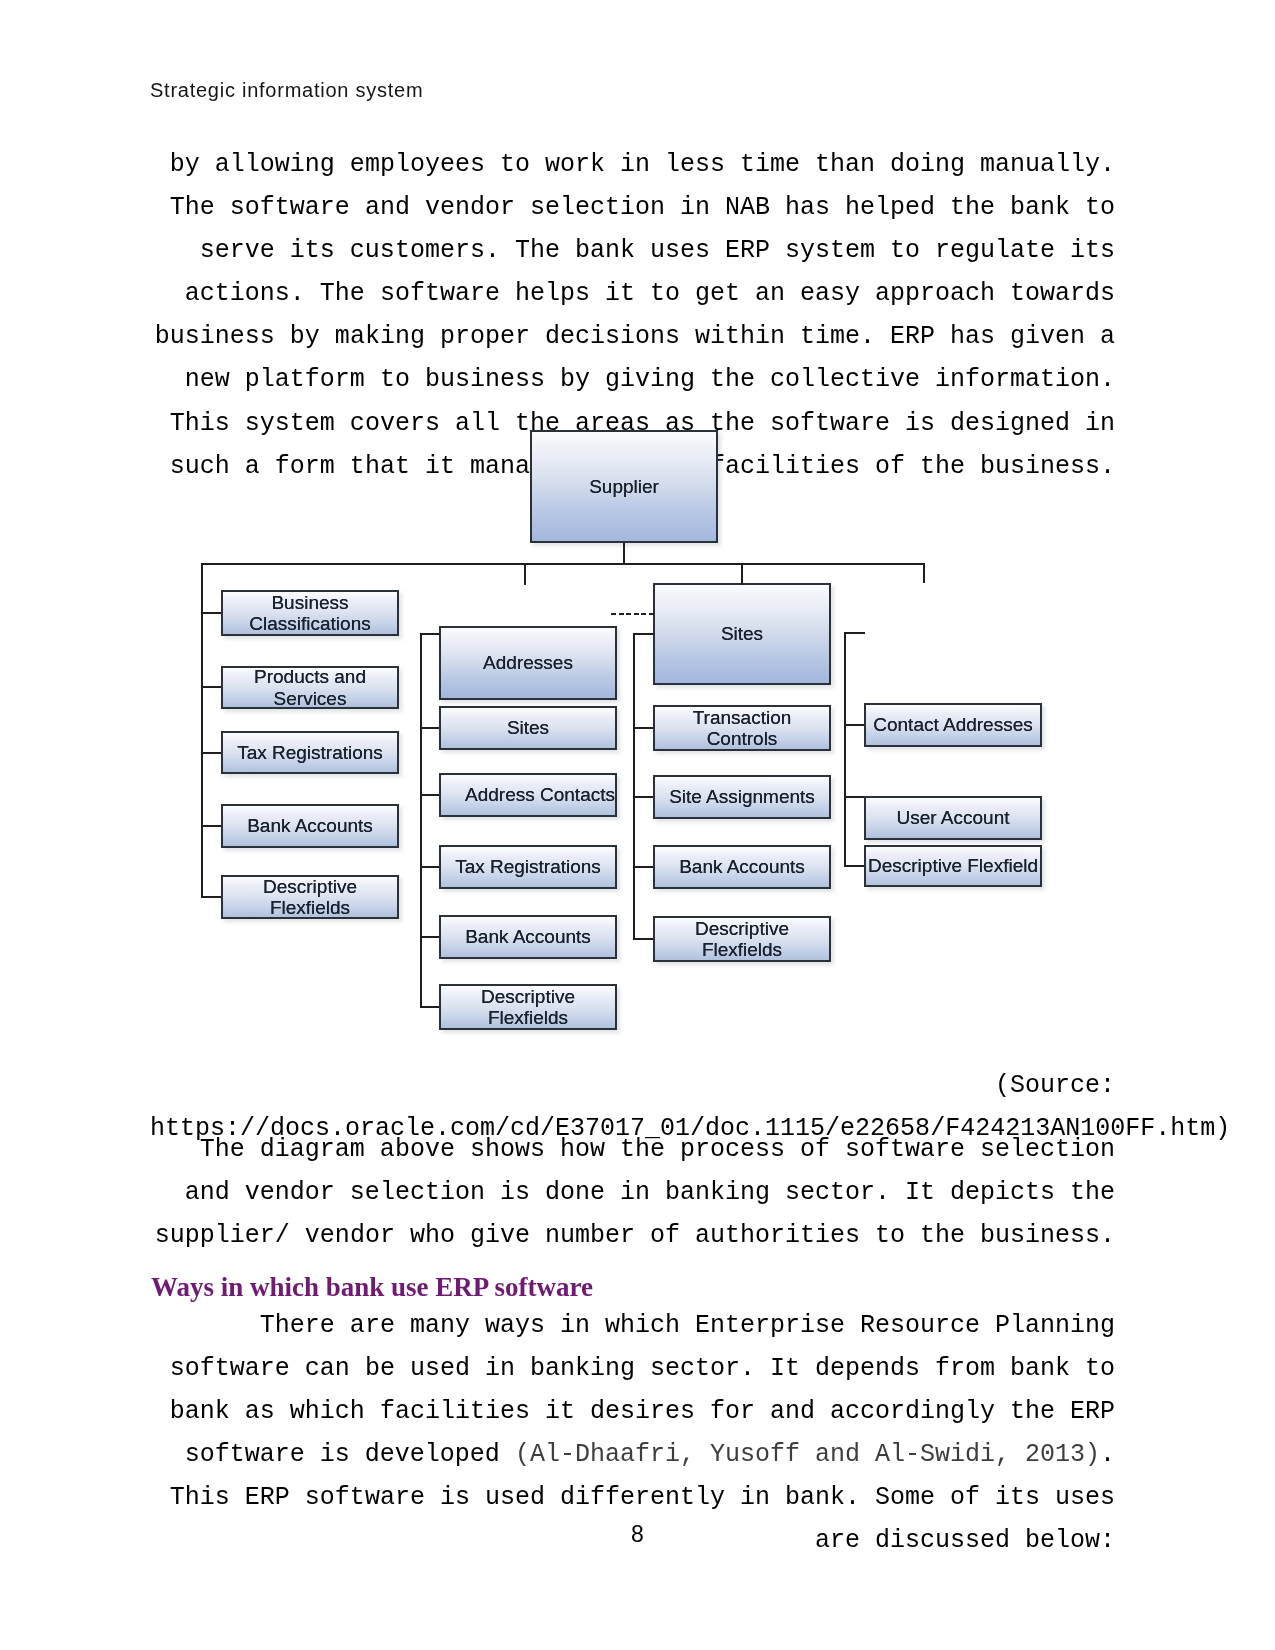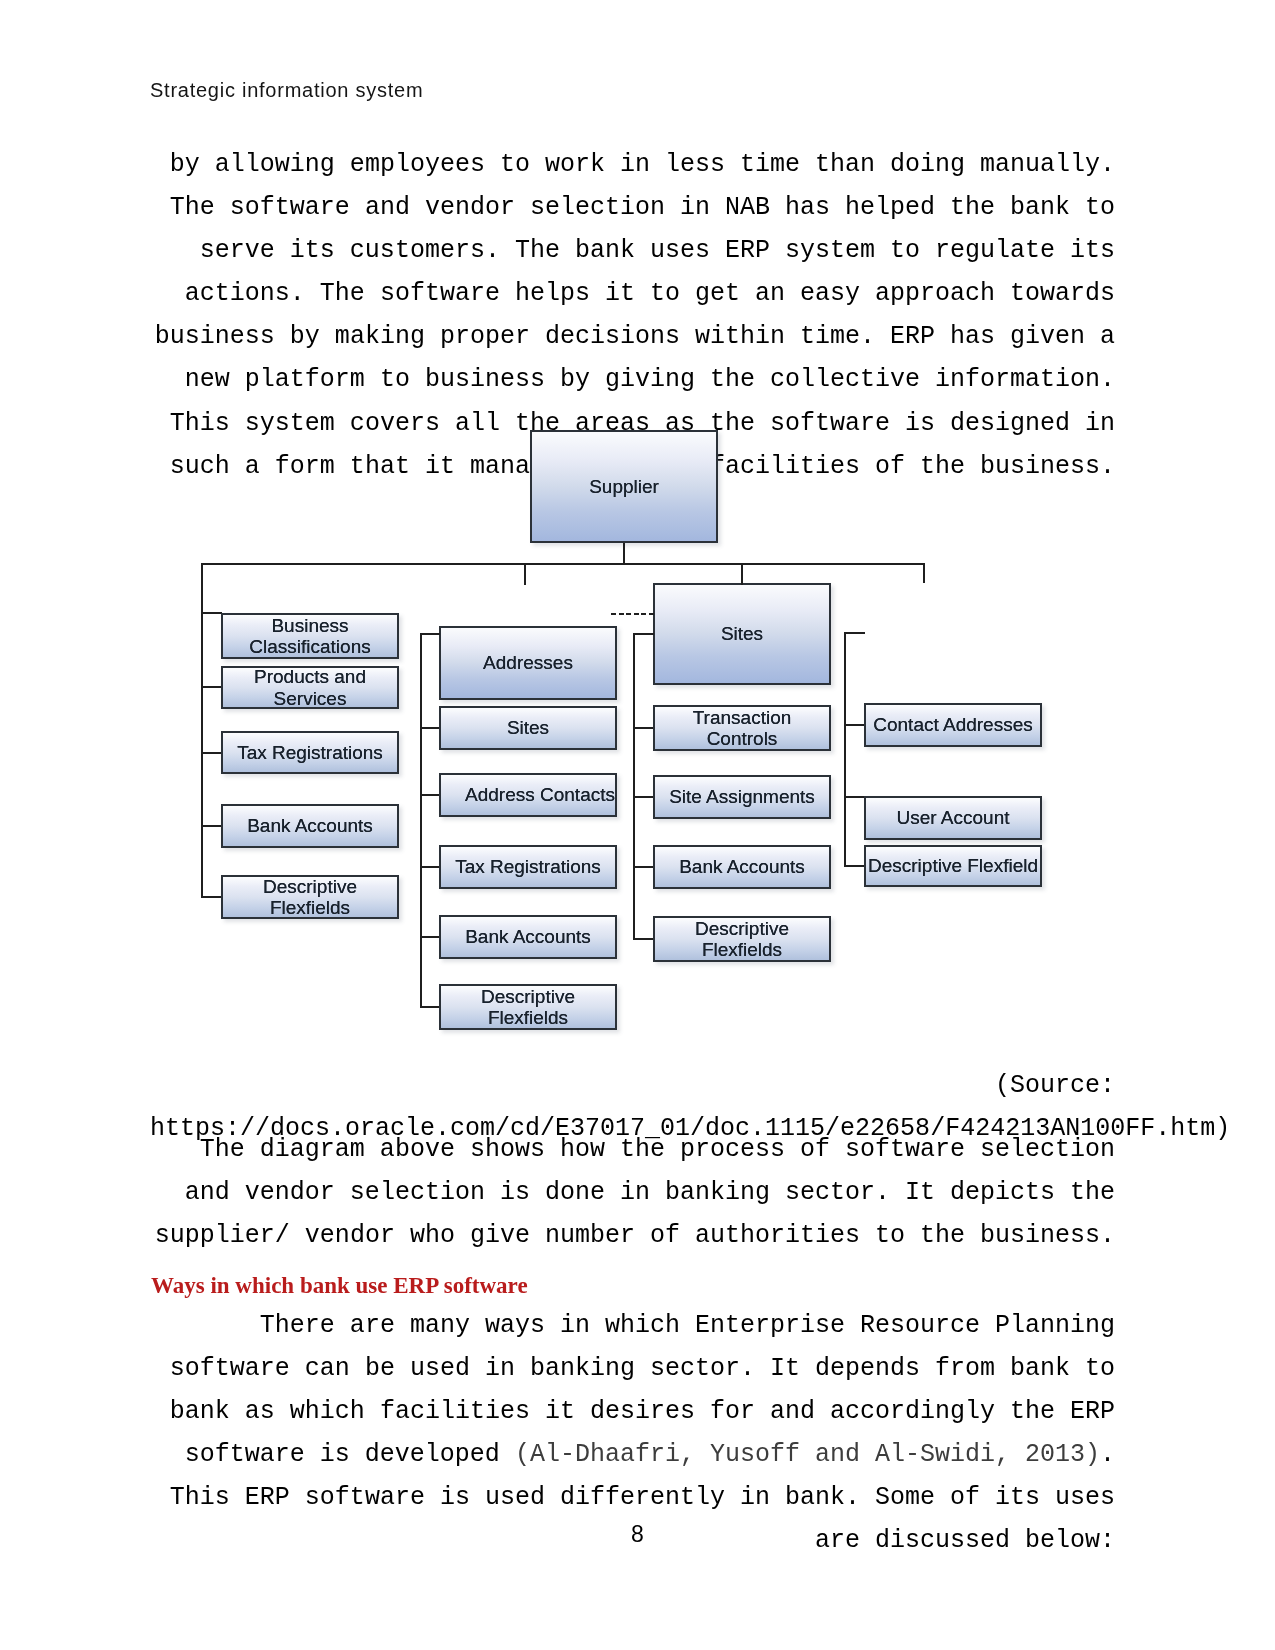--- a/index.html
+++ b/index.html
@@ -9,21 +9,21 @@
 
   .running-header{position:absolute;left:150px;top:80px;font-family:"Liberation Sans",sans-serif;
      font-size:20px;letter-spacing:.75px;color:#151515;line-height:1;}
 
   .body-para{position:absolute;font-family:Liberation Mono, monospace;font-size:25px;
      line-height:43.1px;color:#010101;text-align:right;}
 
   .citation{color:#3d3d3d;}
 
   .section-heading{position:absolute;font-family:"Liberation Serif",serif;font-weight:bold;
-     font-size:23px;color:#b91c1c;line-height:1;}
+     font-size:27px;color:#701a75;line-height:1;}
 
   .page-number{position:absolute;left:0;width:1275px;text-align:center;
      font-family:"Liberation Sans",sans-serif;font-size:23px;color:#000000;line-height:1;}
 
   #diagram{position:absolute;left:0;top:0;width:1275px;height:1650px;
      filter:blur(0.45px);}
   .dbox{position:absolute;box-sizing:border-box;border:2px solid #2b3138;
       background:linear-gradient(to bottom,#fcfdfe 0%,#eaedf7 24%,#dbe2f0 50%,#c5d2e8 76%,#b0c1dd 100%);
       box-shadow:3px 3px 4px rgba(70,80,100,.16);
       display:flex;align-items:center;justify-content:center;text-align:center;
@@ -46,21 +46,21 @@
   <div class="body-para" style="left:150px;top:143px;width:965px;">by allowing employees to work in less time than doing manually. The software and vendor selection in NAB has helped the bank to serve its customers. The bank uses ERP system to regulate its actions. The software helps it to get an easy approach towards business by making proper decisions within time. ERP has given a new platform to business by giving the collective information. This system covers all the areas as the software is designed in such a form that it manages all the facilities of the business.</div>
 
   <div id="diagram">
     <div class="dbox tall" style="left:530px;top:430px;width:188px;height:113px;font-size:19px;">
         <span>Supplier</span>
       </div>
     <div class="dline v" style="left:623px;top:543px;height:22px;"></div>
     <div class="dline h" style="left:202px;top:563px;width:722px;"></div>
     <div class="dline v" style="left:201px;top:563px;height:335px;"></div>
     <div class="dline h" style="left:201px;top:612px;width:21px;"></div>
-    <div class="dbox" style="left:221px;top:590px;width:178px;height:46px;margin-top:23px;">
+    <div class="dbox" style="left:221px;top:590px;width:178px;height:46px;">
         <span>Business Classifications</span>
       </div>
     <div class="dline h" style="left:201px;top:686px;width:21px;"></div>
     <div class="dbox" style="left:221px;top:666px;width:178px;height:43px;">
         <span>Products and Services</span>
       </div>
     <div class="dline h" style="left:201px;top:752px;width:21px;"></div>
     <div class="dbox" style="left:221px;top:731px;width:178px;height:43px;">
         <span>Tax Registrations</span>
       </div>

